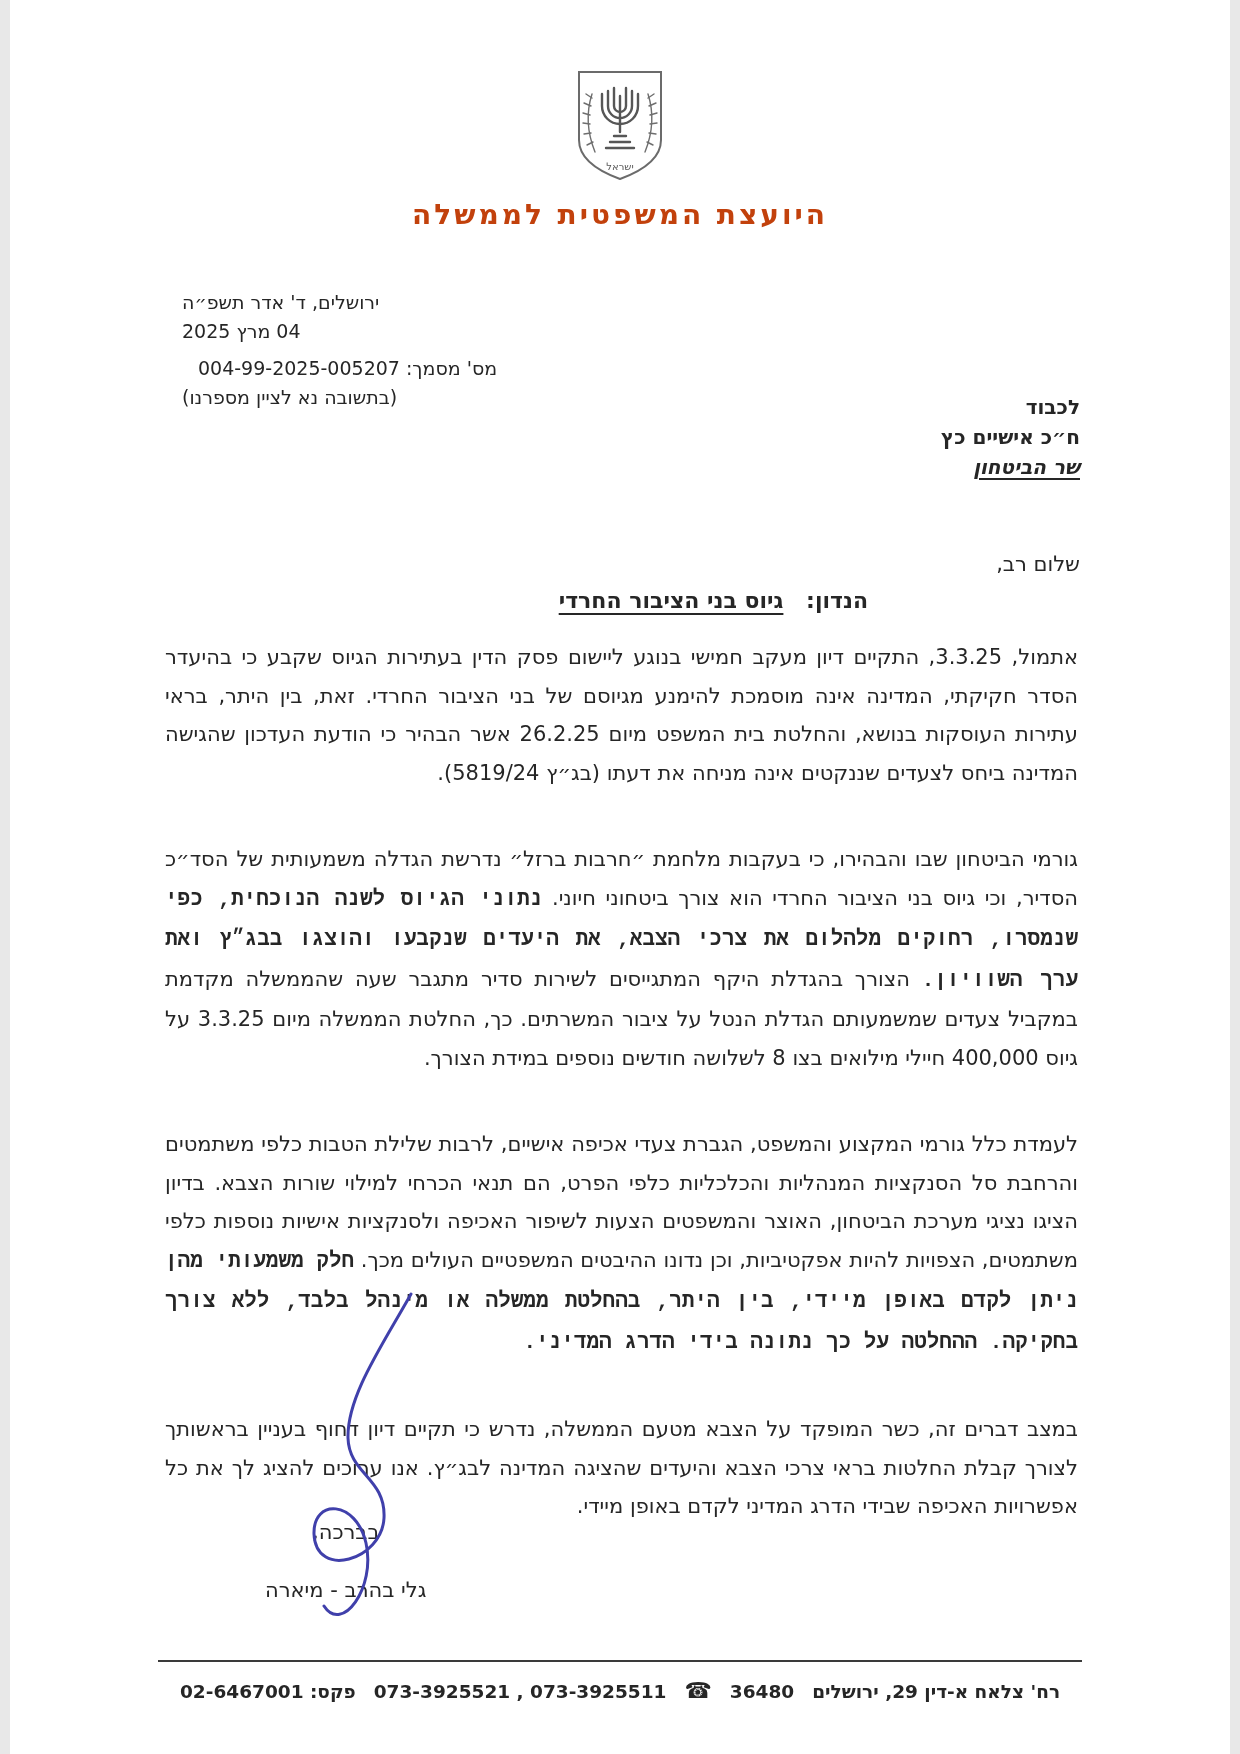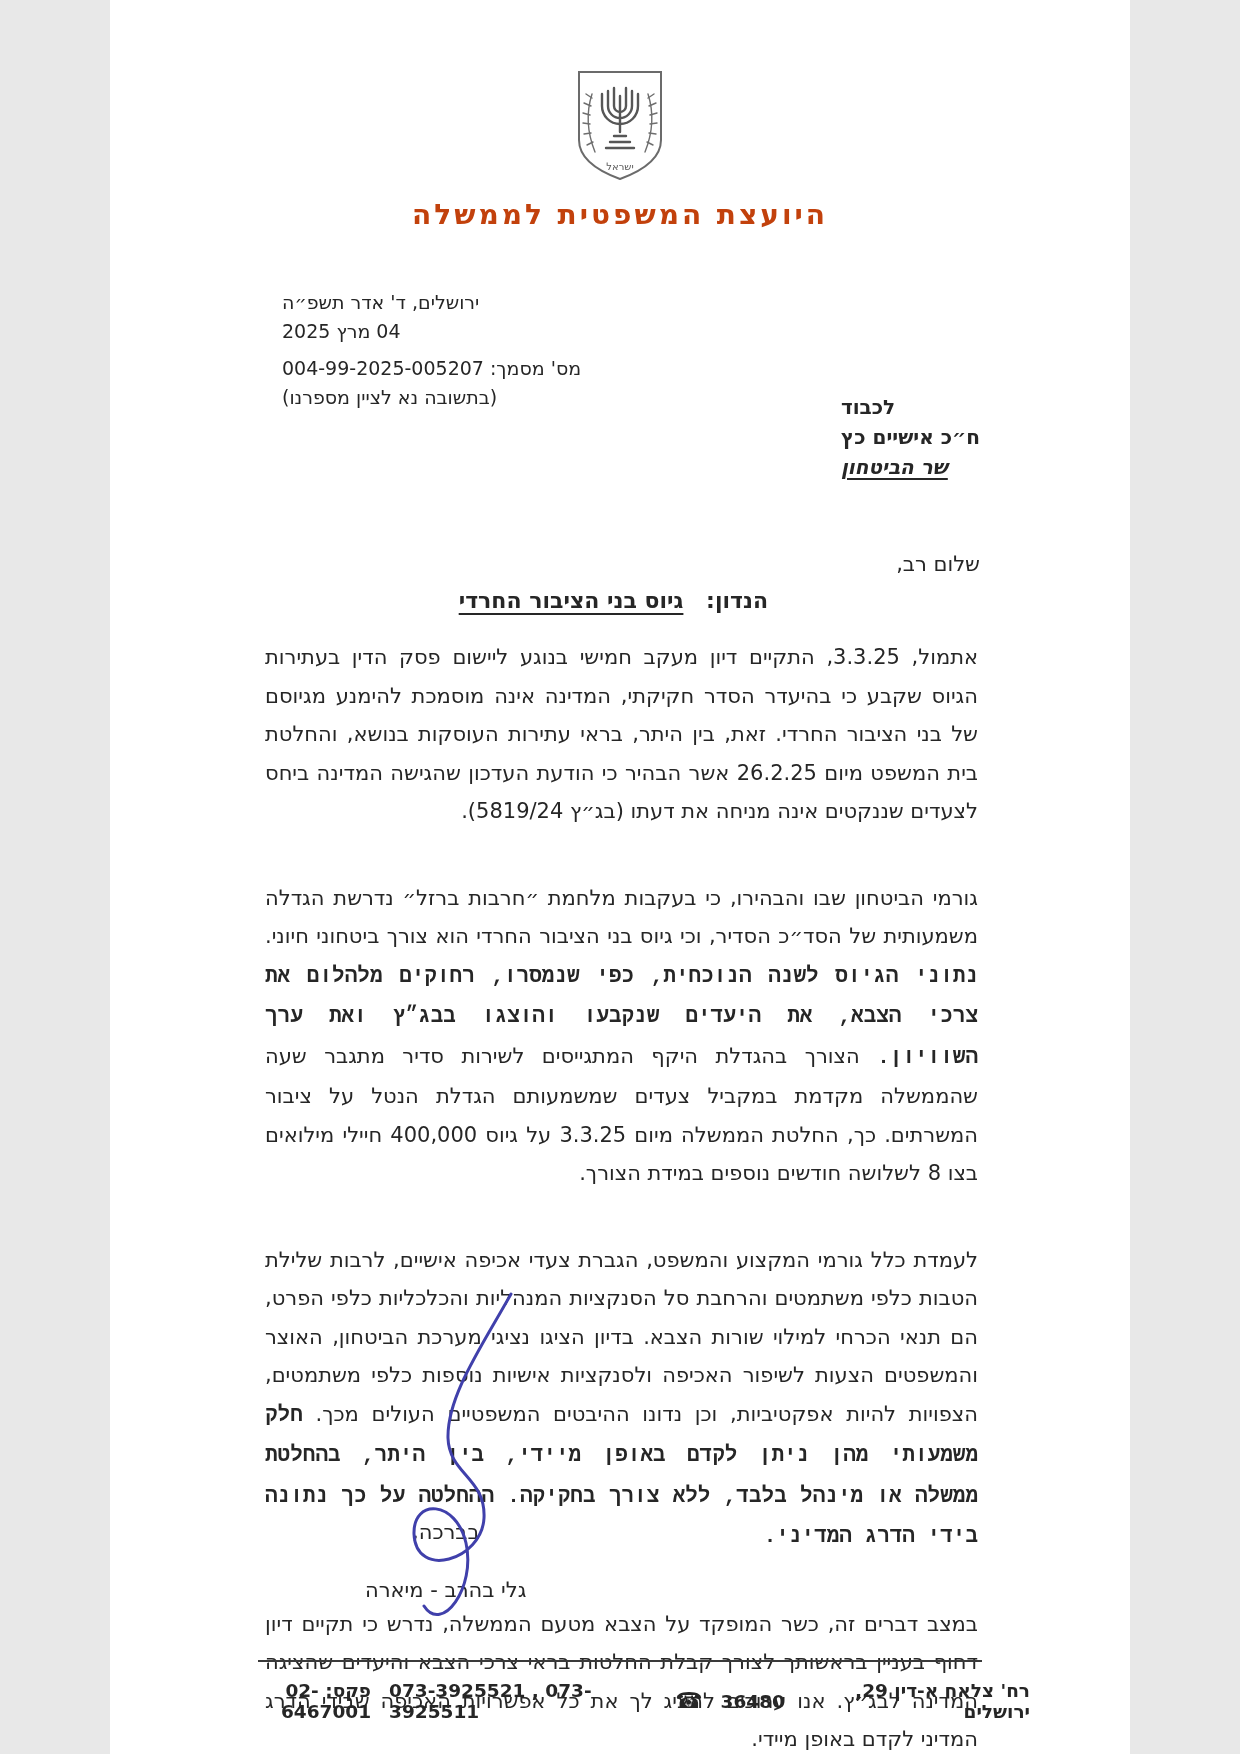--- a/index.html
+++ b/index.html
@@ -1,32 +1,32 @@
 <!DOCTYPE html>
 <html lang="he"><head>
 <meta charset="utf-8">
 <style>
   html,body{margin:0;padding:0;background:#e8e8e8;}
   .page{
-    position:relative;width:1020px;height:1754px;margin:0 auto;
+    position:relative;width:1220px;height:1754px;margin:0 auto;
     background:#ffffff;overflow:hidden;direction:rtl;
     font-family:"DejaVu Sans",sans-serif;color:#262626;
   }
   .emblem{position:absolute;top:66px;left:50%;transform:translateX(-50%);}
   .page-title{
     position:absolute;top:198px;left:0;width:100%;text-align:center;
     font-weight:bold;font-size:28px;letter-spacing:3px;
   }
   .meta-block{
     position:absolute;top:288px;left:172px;direction:rtl;text-align:left;
     font-size:19px;line-height:29px;
   }
-  .meta-block .doc-number{margin-top:8px;}
+  .meta-block .doc-number{margin-top:8px;margin-left:16px;}
   .recipient-block{
-    position:absolute;top:392px;right:150px;text-align:left;
+    position:absolute;top:392px;right:150px;text-align:right;
     font-size:20px;font-weight:bold;line-height:30px;
   }
   .recipient-role{text-decoration:underline;text-underline-offset:4px;font-style:italic;}
   .greeting{position:absolute;top:552px;right:150px;font-size:21px;}
   .subject-line{position:absolute;top:588px;right:362px;font-size:22px;font-weight:bold;}
   .subject-text{text-decoration:underline;text-underline-offset:5px;margin-right:15px;}
   .letter-body{
     position:absolute;top:638px;right:152px;left:155px;
     font-size:21px;line-height:38.5px;text-align:justify;text-justify:inter-word;
   }

